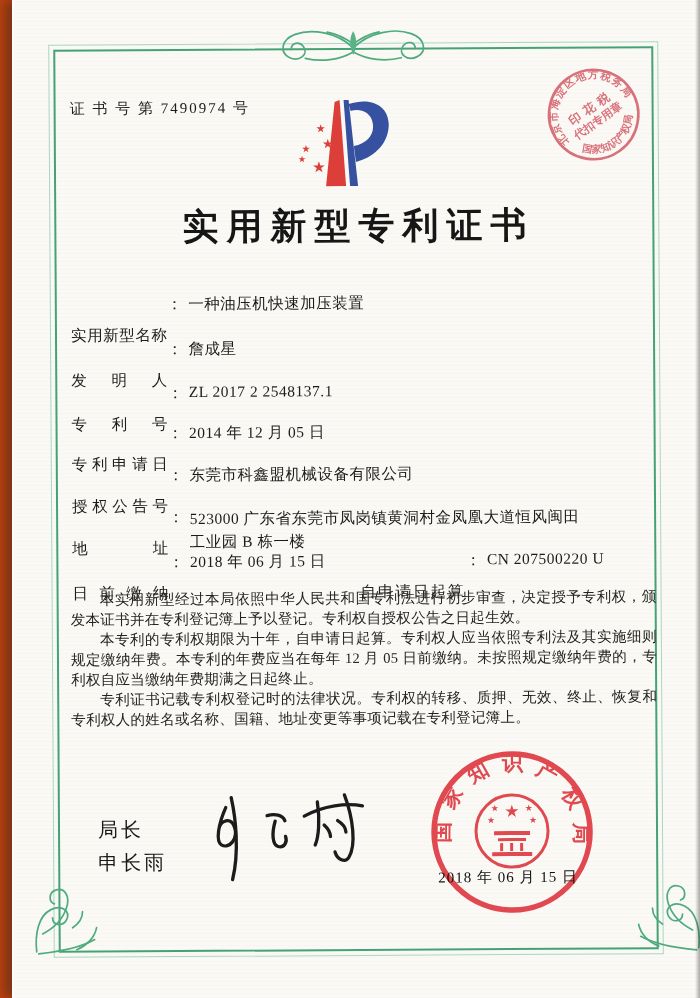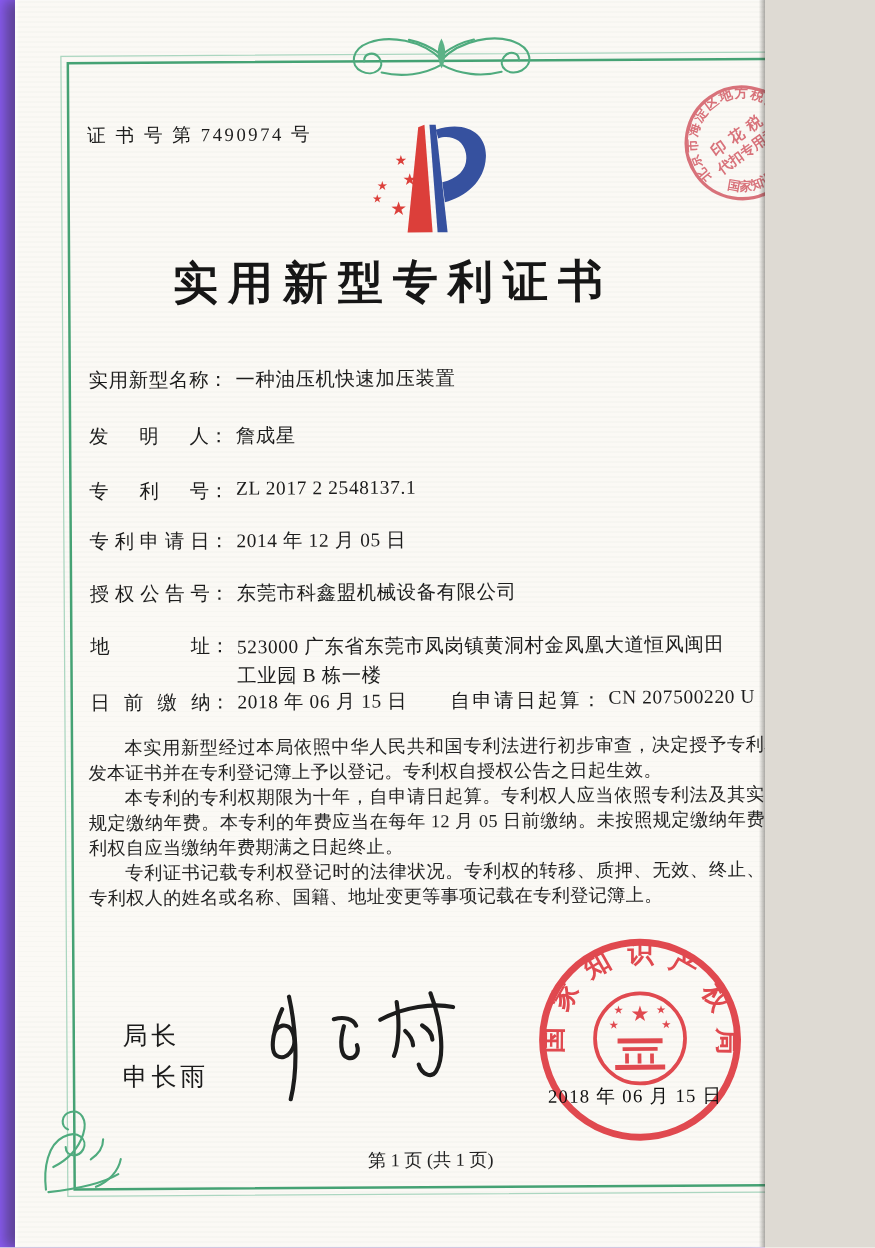--- a/index.html
+++ b/index.html
@@ -1,17 +1,17 @@
 <!DOCTYPE html>
 <html><head>
 <meta charset="utf-8">
 <style>
   html,body{margin:0;padding:0;}
   body{width:700px;height:998px;background:#dedad3;font-family:"Liberation Serif","DejaVu Serif",serif;}
-  .photo{position:relative;width:612px;height:998px;overflow:hidden;background:#8b5cf6;}
+  .photo{position:relative;width:700px;height:998px;overflow:hidden;background:#c2410c;}
   .page{position:absolute;left:12px;top:0;right:0;bottom:0;background:#fbf9f5;
         background-image:repeating-linear-gradient(0deg, rgba(110,150,125,.03) 0 1px, transparent 1px 4px);
         box-shadow:-8px 0 10px rgba(40,38,34,.45), inset 2px 0 2px rgba(255,255,255,.6);}
   .photo::after{content:"";position:absolute;right:0;top:0;bottom:0;width:5px;
         background:linear-gradient(90deg, rgba(50,48,44,0), rgba(50,48,44,.40));pointer-events:none;}
   .tilt{position:absolute;inset:0;transform:rotate(-0.35deg);transform-origin:50% 50%;}
 
   
   .frame-outer{position:absolute;left:39px;top:43px;width:610px;height:913px;border:1px solid #abd6c0;box-sizing:border-box;}
   .frame-inner{position:absolute;left:44px;top:48px;width:600px;height:903px;border:2px solid #45a274;box-sizing:border-box;}
@@ -21,21 +21,21 @@
   .orn .fil{fill:#5cb287;stroke:none;}
   .orn-br{transform:scaleX(-1);}
 
   .certno{position:absolute;left:60px;top:98px;font-size:15px;letter-spacing:2px;color:#1d1d1d;}
 
   .title{position:absolute;left:0;top:202px;width:100%;text-align:center;font-size:36px;font-weight:700;
          letter-spacing:8px;padding-left:8px;box-sizing:border-box;color:#161616;}
 
   .fields{position:absolute;left:60px;top:0;width:560px;color:#1c1c1c;}
   .frow{position:absolute;left:0;font-size:15.5px;white-space:nowrap;}
-  .flabel{display:inline-block;width:96px;text-align:justify;text-align-last:justify;vertical-align:top;}
+  .flabel{display:inline-block;width:96px;text-align:justify;text-align-last:justify;vertical-align:top;margin-top:31px;}
   .fcolon{display:inline-block;margin:0 6px 0 0;vertical-align:top;}
   .fvalue{display:inline-block;letter-spacing:.5px;vertical-align:top;}
   .addr .fvalue div{line-height:23px;}
   .grant2{position:absolute;left:288px;top:0;font-size:15.5px;white-space:nowrap;}
   .grant2 .flabel{width:auto;letter-spacing:2px;text-align:left;text-align-last:auto;}
 
   .body-text{position:absolute;left:58px;top:588px;width:586px;font-size:14.5px;line-height:20px;
              color:#242424;text-align:justify;letter-spacing:.3px;}
   .body-text p{margin:0;text-indent:2em;}
 
@@ -187,17 +187,16 @@
          <rect x="71" y="91" width="28" height="3"></rect>
          <rect x="73" y="96" width="3" height="8"></rect>
          <rect x="83" y="96" width="3" height="8"></rect>
          <rect x="93" y="96" width="3" height="8"></rect>
          <rect x="65" y="105" width="40" height="4"></rect>
        </g>
      </g>
    </svg>
    <div class="seal-date">2018 年 06 月 15 日</div>
 
-   <div class="footer">第 1 页 (共 1 页)</div>
 
   </div>
  </div>
 </div>
 
 </body></html>

